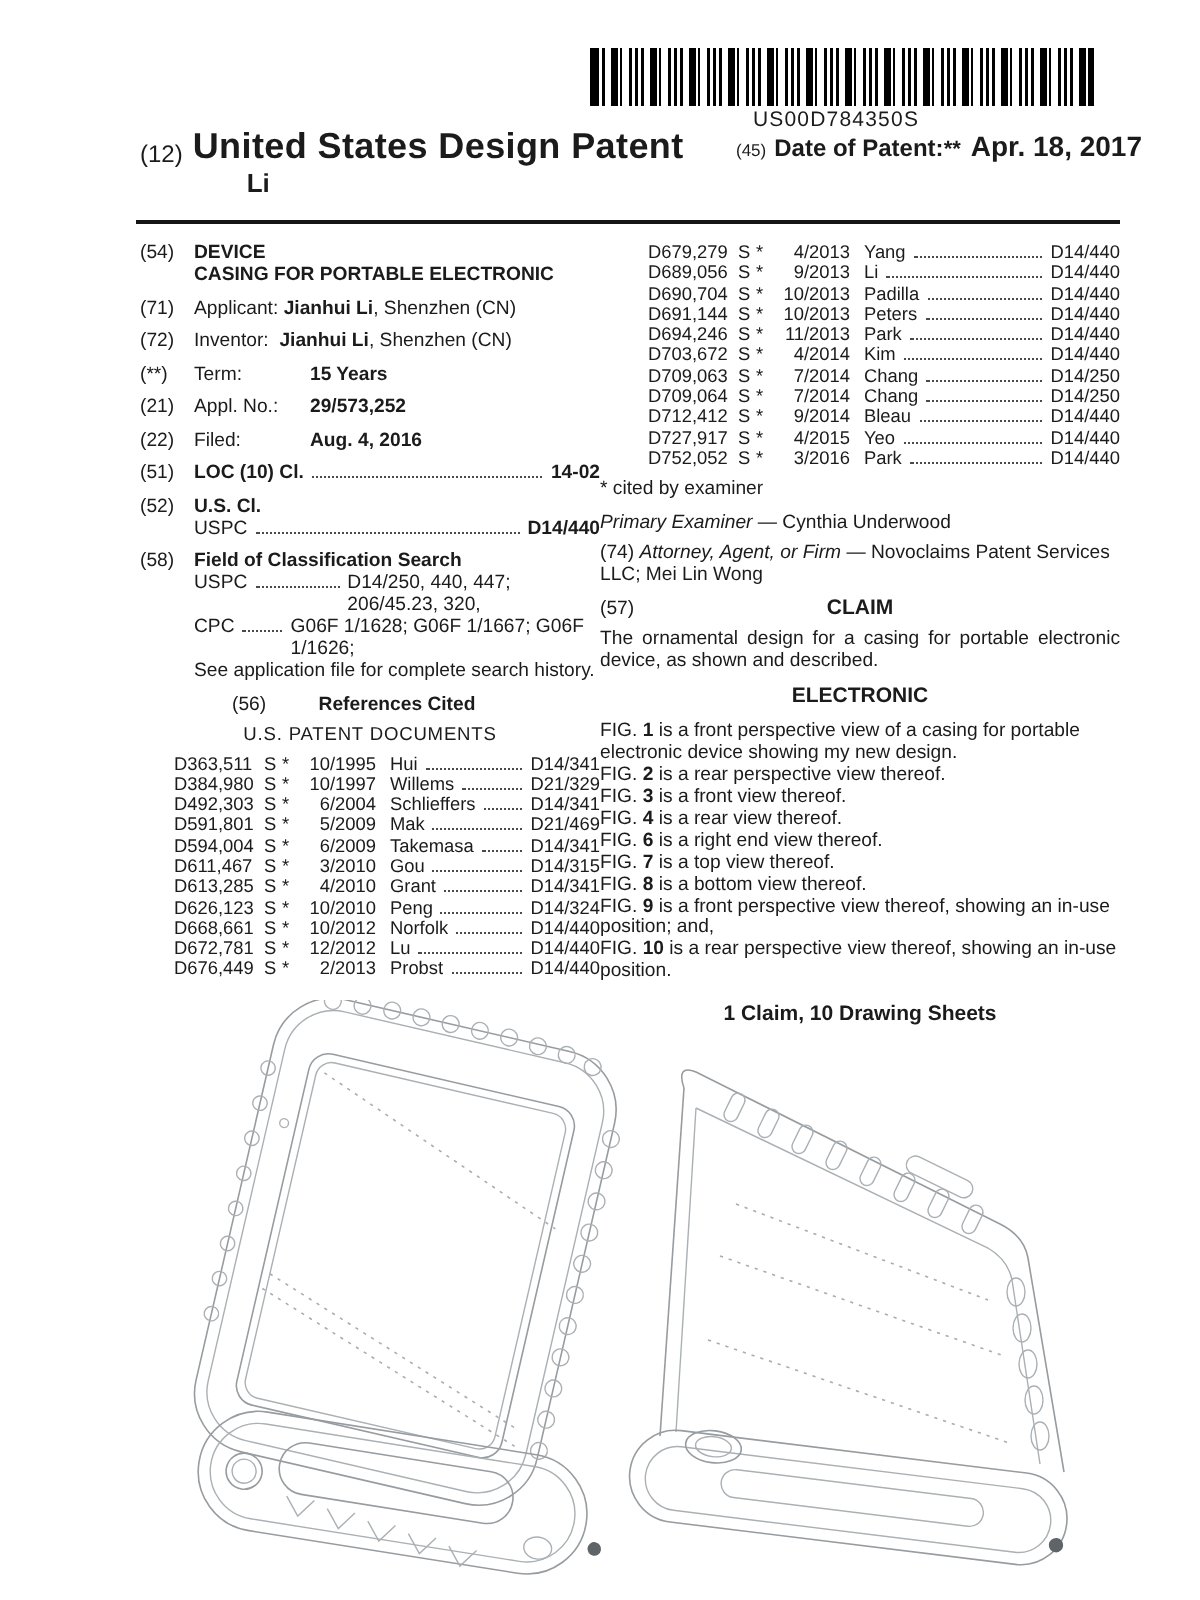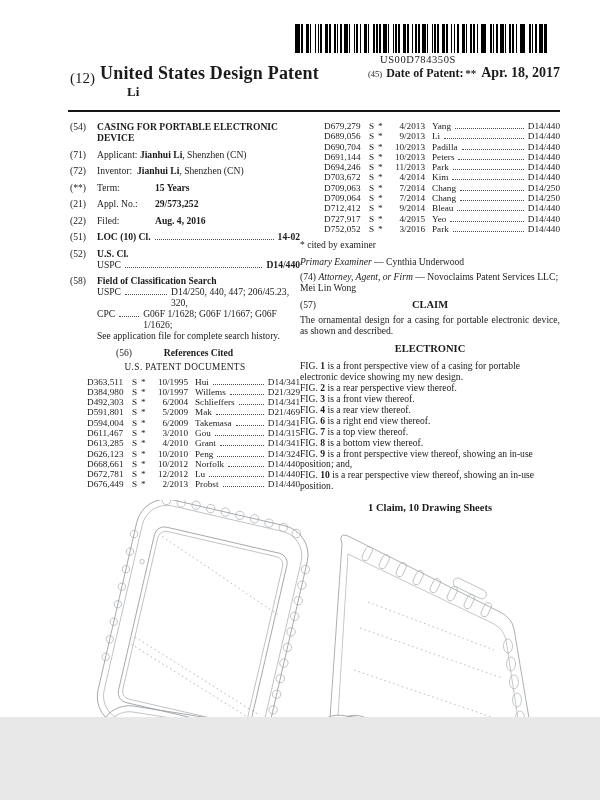--- a/index.html
+++ b/index.html
@@ -1,38 +1,38 @@
 <!DOCTYPE html>
 <html><head>
 <meta charset="utf-8">
 <style>
   html,body{margin:0;padding:0;background:#e8e8e8;}
   .page{
-    width:600px;height:717px;background:#ffffff;position:relative;
-    font-family:Liberation Serif, serif;color:#1b1b1b;
+    width:600px;height:800px;background:#ffffff;position:relative;
+    font-family:Liberation Sans, sans-serif;color:#1b1b1b;
     margin:0 auto;overflow:hidden;box-shadow:0 0 4px rgba(0,0,0,.25);
   }
   
   .barcode-wrap{position:absolute;left:295px;top:24px;width:246px;text-align:center;}
   .barcode{
     height:29px;width:100%;
     background:
       repeating-linear-gradient(90deg,
         #000 0 1.5px, #fff 1.5px 3px,
         #000 3px 4.5px, #fff 4.5px 7.5px,
         #000 7.5px 11px, #fff 11px 12px,
         #000 12px 13px, #fff 13px 16.5px,
         #000 16.5px 18px, #fff 18px 19.5px);
     border-left:3px solid #000;border-right:3px solid #000;
   }
   .barcode-label{font-size:10.5px;letter-spacing:.6px;margin-top:1px;}
   
   .header{position:absolute;left:70px;right:40px;top:63px;display:flex;justify-content:space-between;}
   .h-left{display:flex;align-items:flex-start;}
-  .h-code{font-size:15px;margin:7px 5px 0 0;}
+  .h-code{font-size:12px;margin:7px 5px 0 0;}
   .h-title{font-size:18px;font-weight:bold;letter-spacing:.2px;white-space:nowrap;}
   .h-surname{font-size:13px;font-weight:bold;margin:0 0 0 27px;}
   .h-right{width:192px;flex:none;margin-top:2px;}
   .h-row{display:flex;align-items:baseline;margin-bottom:3px;}
   .h-row .code{font-size:8.5px;margin-right:4px;}
   .h-row .lbl{font-size:12px;font-weight:bold;white-space:nowrap;}
   .h-row .val{font-size:13.5px;font-weight:bold;margin-left:auto;white-space:nowrap;}
   .h-row .stars{font-size:11px;font-weight:bold;margin:0 5px 0 auto;}
   .h-row .val2{font-size:14px;font-weight:bold;white-space:nowrap;}
   .rule{position:absolute;left:68px;right:40px;top:110px;height:2px;background:#151515;}
@@ -116,22 +116,22 @@
   </div>
   <div class="rule"></div>
 
   <div class="body">
 
     <div class="colL">
 
       <div class="field">
         <span class="fcode">(54)</span>
         <div class="fbody b">
+          <div>DEVICE</div>
           <div>CASING FOR PORTABLE ELECTRONIC</div>
-          <div>DEVICE</div>
         </div>
       </div>
 
       <div class="field">
         <span class="fcode">(71)</span>
         <div class="fbody"><span>Applicant:</span>&nbsp;<span class="b">Jianhui Li</span><span>, Shenzhen (CN)</span></div>
       </div>
 
       <div class="field">
         <span class="fcode">(72)</span>

